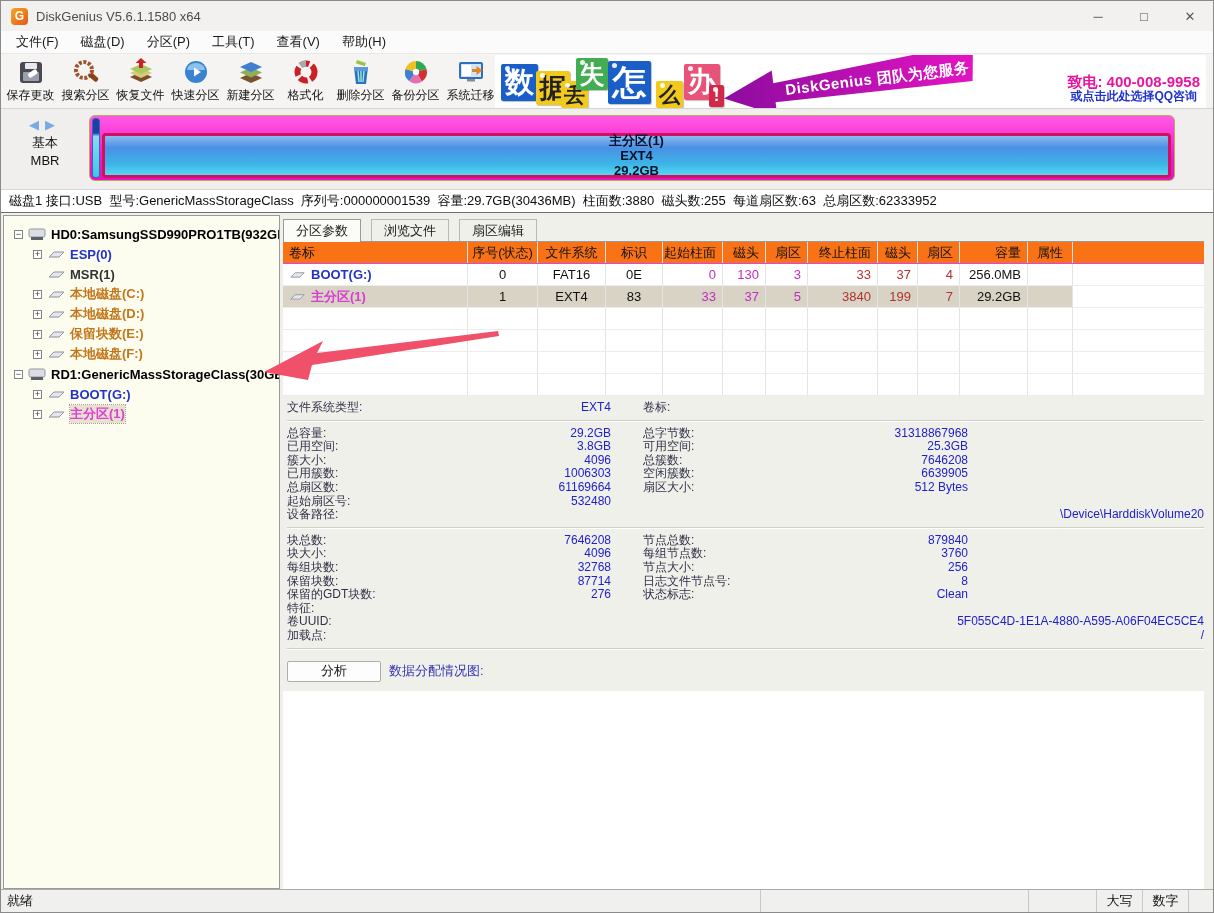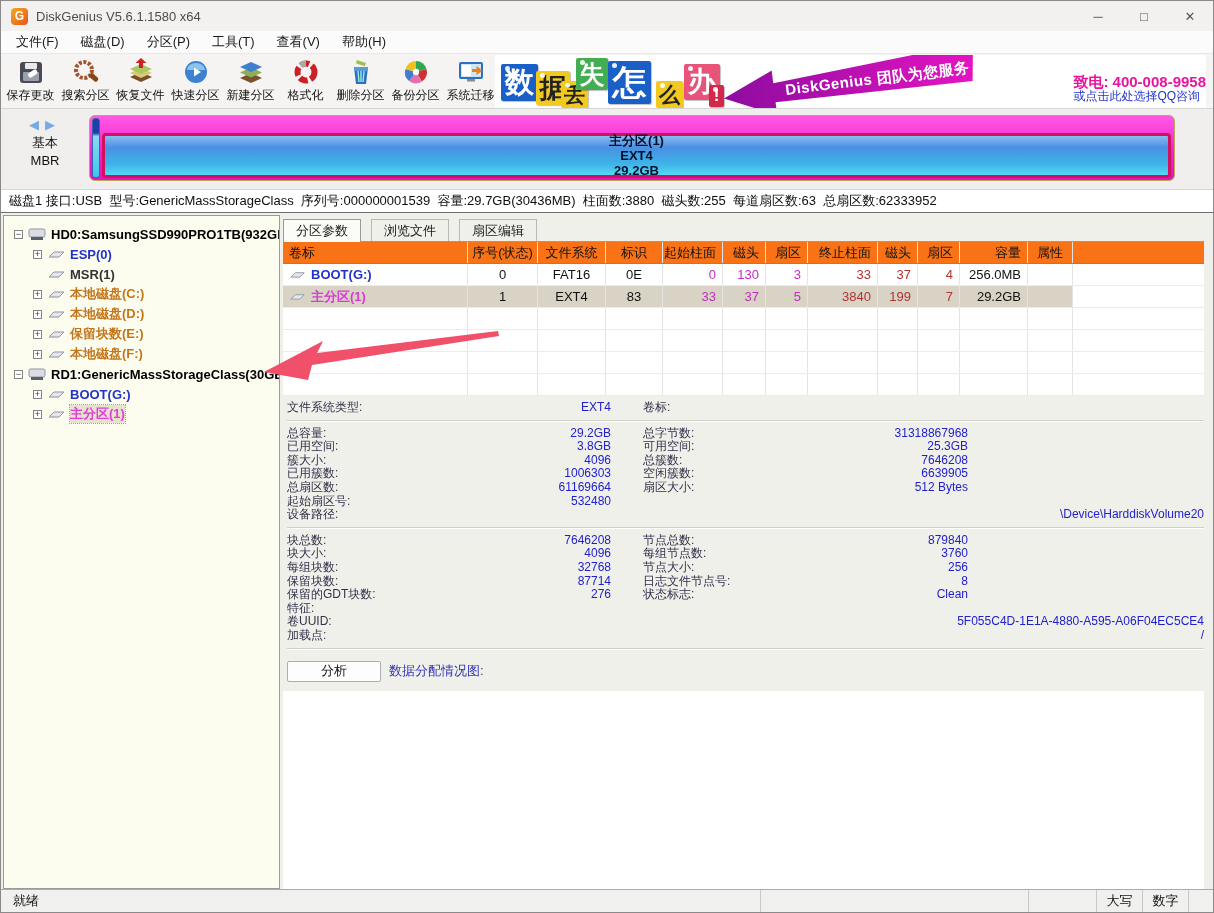--- a/index.html
+++ b/index.html
@@ -29,23 +29,23 @@
 
   
   .banner { position:absolute; left:494px; top:1px; width:711px; height:53px; background:#fff; overflow:hidden; }
   .tile { position:absolute; display:flex; align-items:center; justify-content:center; font-weight:bold; border-radius:2px;
           box-shadow:1px 1px 1px rgba(0,0,0,.25); }
   .tile::before { content:""; position:absolute; top:2px; left:4px; width:5px; height:5px; border-radius:50%; background:rgba(255,255,255,.9); }
   .adarrow { position:absolute; left:228px; top:3px; width:254px; height:50px; transform:rotate(-7deg);
              background:linear-gradient(90deg,#8d0ca0,#e414c2);
              clip-path:polygon(0 50%, 20% 6%, 20% 32%, 100% 0%, 98% 76%, 20% 70%, 20% 96%); }
   .adarrow-text { position:absolute; left:62px; top:15px; color:#fff; font-weight:bold; font-size:15px; white-space:nowrap; letter-spacing:.5px; }
-  .adcontact { position:absolute; right:0; top:19px; text-align:left; line-height:15px; }
+  .adcontact { position:absolute; right:6px; top:19px; text-align:center; line-height:15px; }
   .adphone { color:#e8149e; font-weight:bold; font-size:15px; }
-  .adqq { color:#2233cc; font-weight:normal; font-size:12px; }
+  .adqq { color:#2233cc; font-weight:bold; font-size:12px; }
 
   
   .diskpanel { height:80px; background:#f0efee; display:flex; flex:0 0 auto; }
   .disknav { width:88px; text-align:center; padding-top:7px; line-height:18px; }
   .navarrows { color:#79aae4; font-size:13px; letter-spacing:6px; }
   .disktype { color:#111; }
   .diskbar { position:relative; flex:1; margin:6px 38px 8px 0; border:1px solid #b8a85e; border-radius:6px;
              background:linear-gradient(180deg,#ff5ae4,#f21ccc 60%,#e215be); }
   .bootstrip { position:absolute; left:2px; top:2px; bottom:2px; width:8px; border-radius:3px; border:1px solid #3b63b4;
                background:linear-gradient(180deg,#1c3fa8 0 24%,#86dcf2 30%,#3cc8e8 100%); }
@@ -109,21 +109,21 @@
   .abtn { width:94px; height:21px; background:#fdfdfd; border:1px solid #adadad; border-radius:2px; font-size:13px;
           font-family:inherit; color:#111; }
   .acaption { margin-left:8px; color:#3535b5; }
 
   
   .allocmap { flex:1; background:#fff; margin-top:9px; }
 
   
   .statusbar { height:23px; background:#f0f0ee; border-top:1px solid #ababab; display:flex; align-items:stretch; flex:0 0 auto; }
   .seg { border-right:1px solid #c8c8c8; display:flex; align-items:center; }
-  .seg.ready { flex:0 0 760px; padding-left:12px; }
+  .seg.ready { flex:0 0 760px; padding-left:6px; }
   .seg.s2 { flex:0 0 268px; }
   .seg.s3 { flex:0 0 68px; }
   .seg.ind { flex:0 0 46px; justify-content:center; }
   .grip { flex:1; }
 
   
   .annot { position:absolute; left:0; top:0; width:1214px; height:913px; pointer-events:none; z-index:50; }
 </style>
 </head>
 <body>

